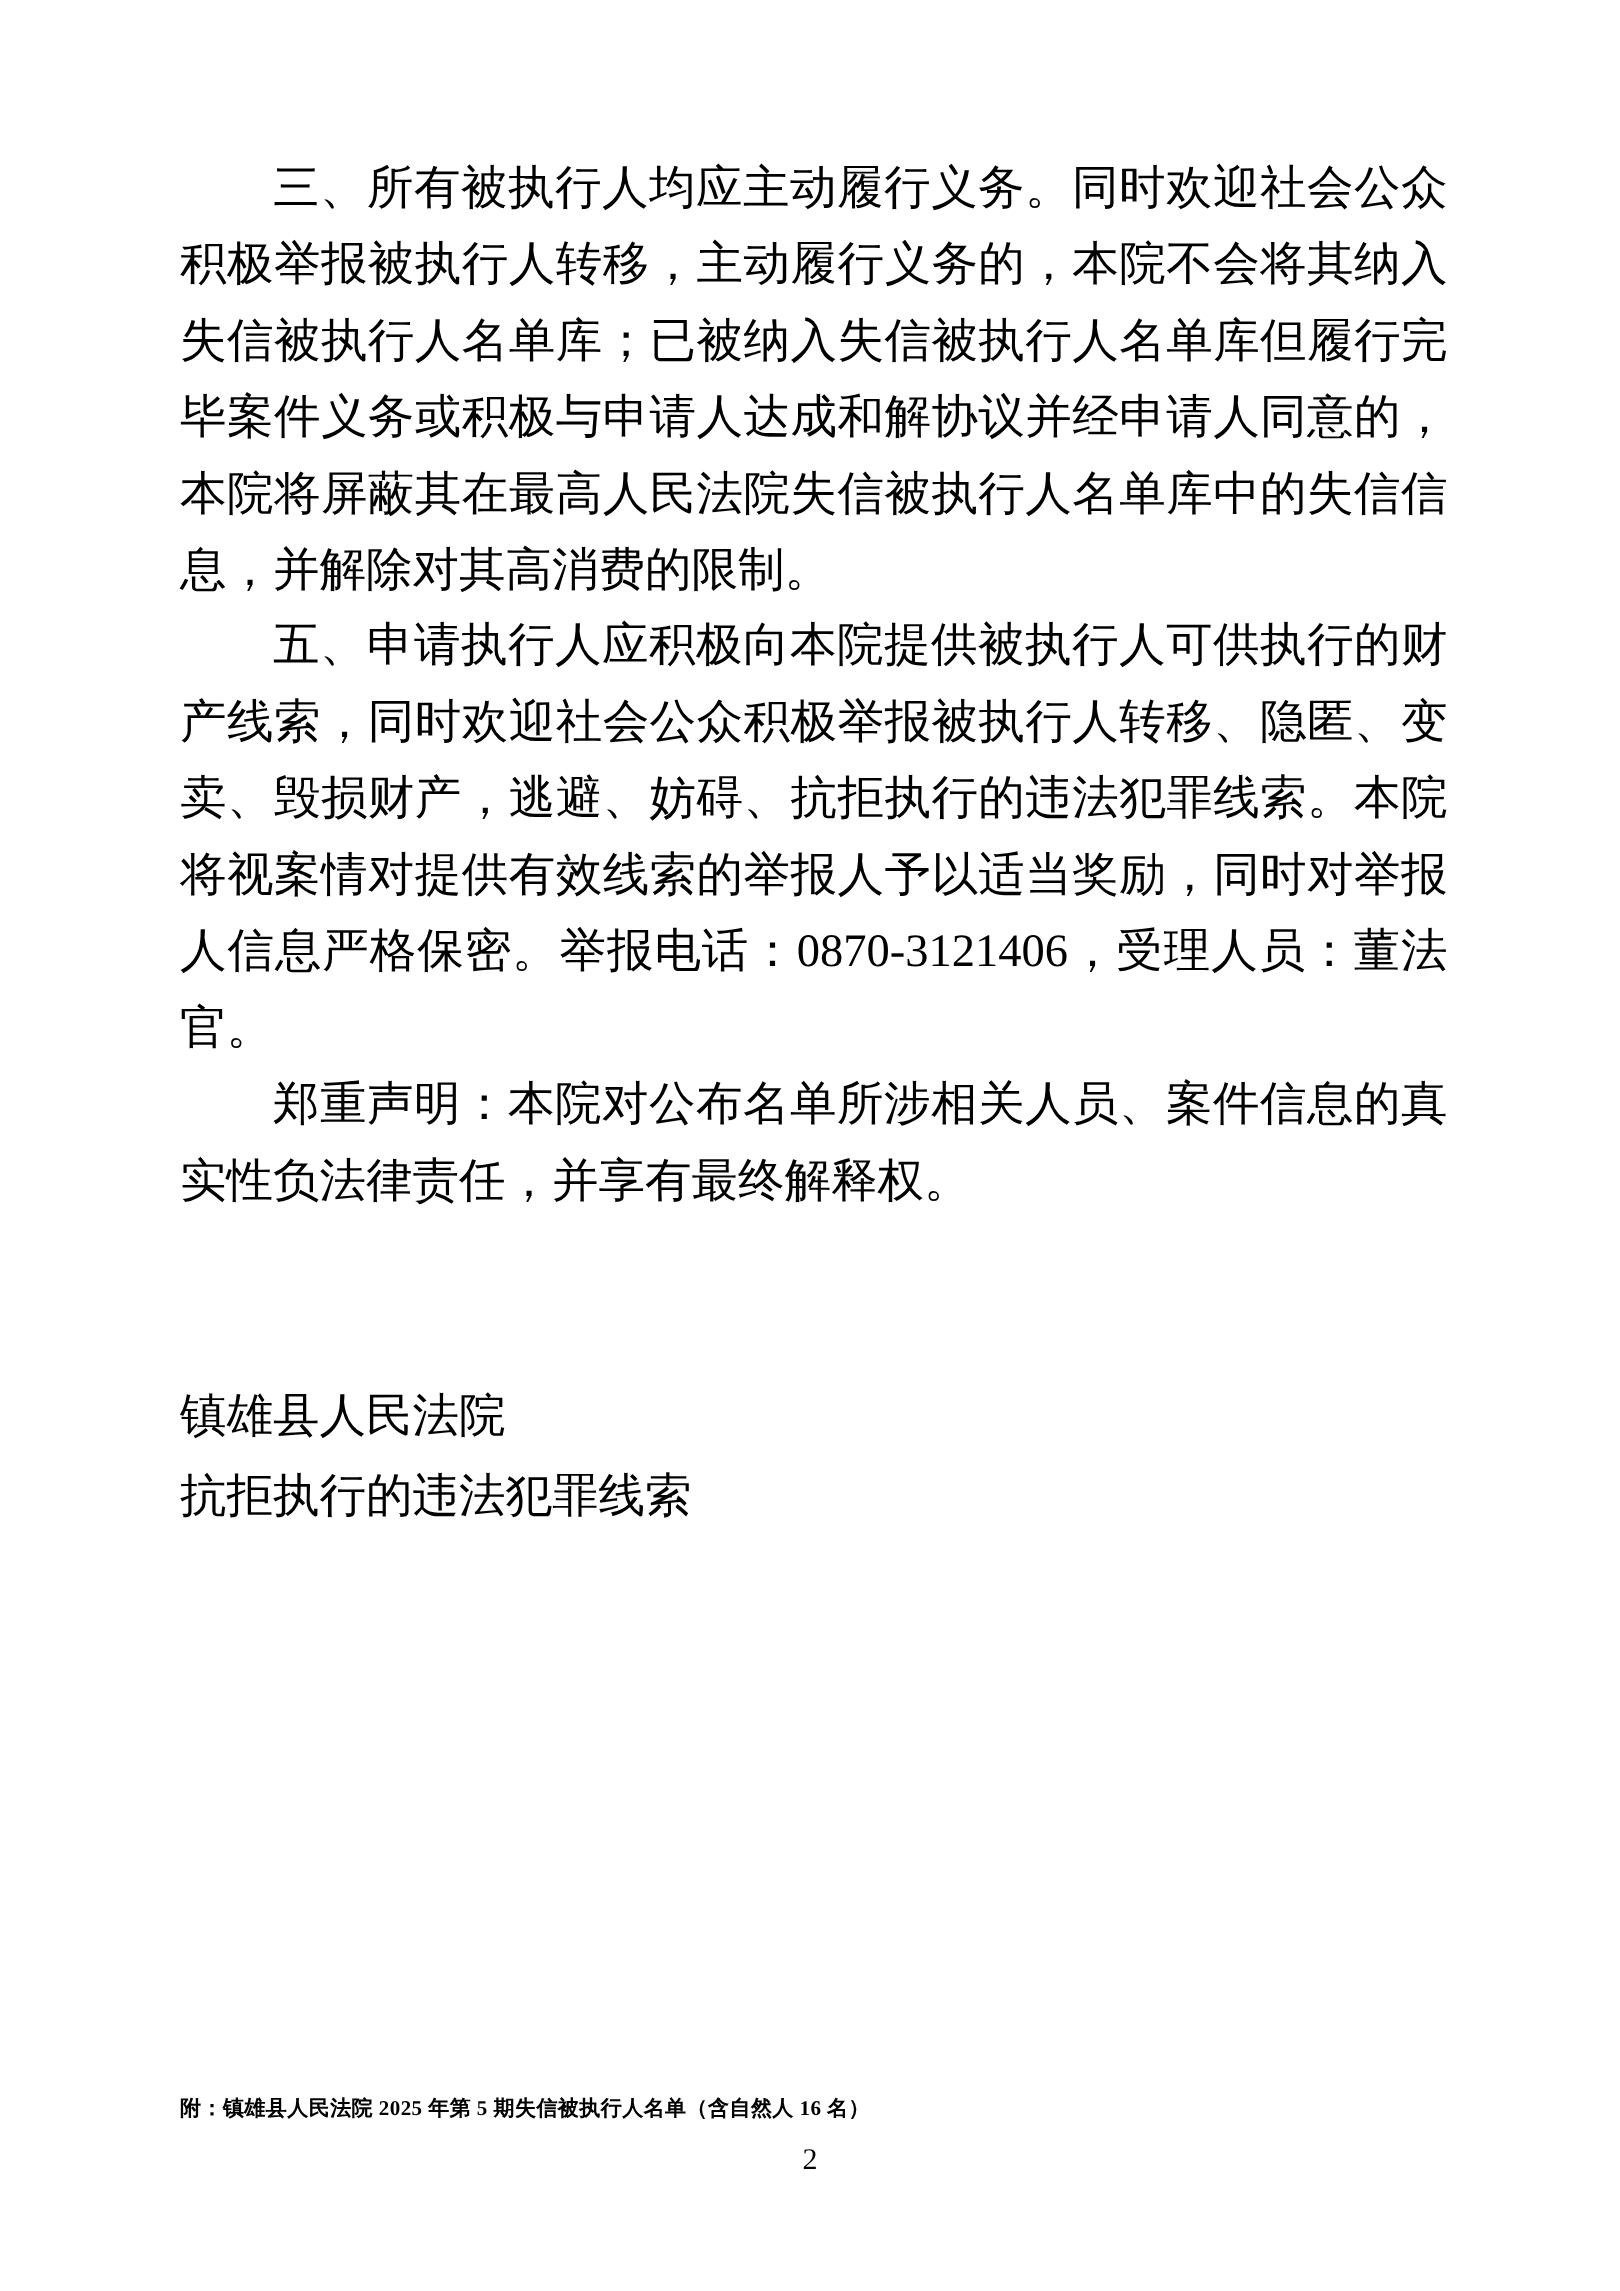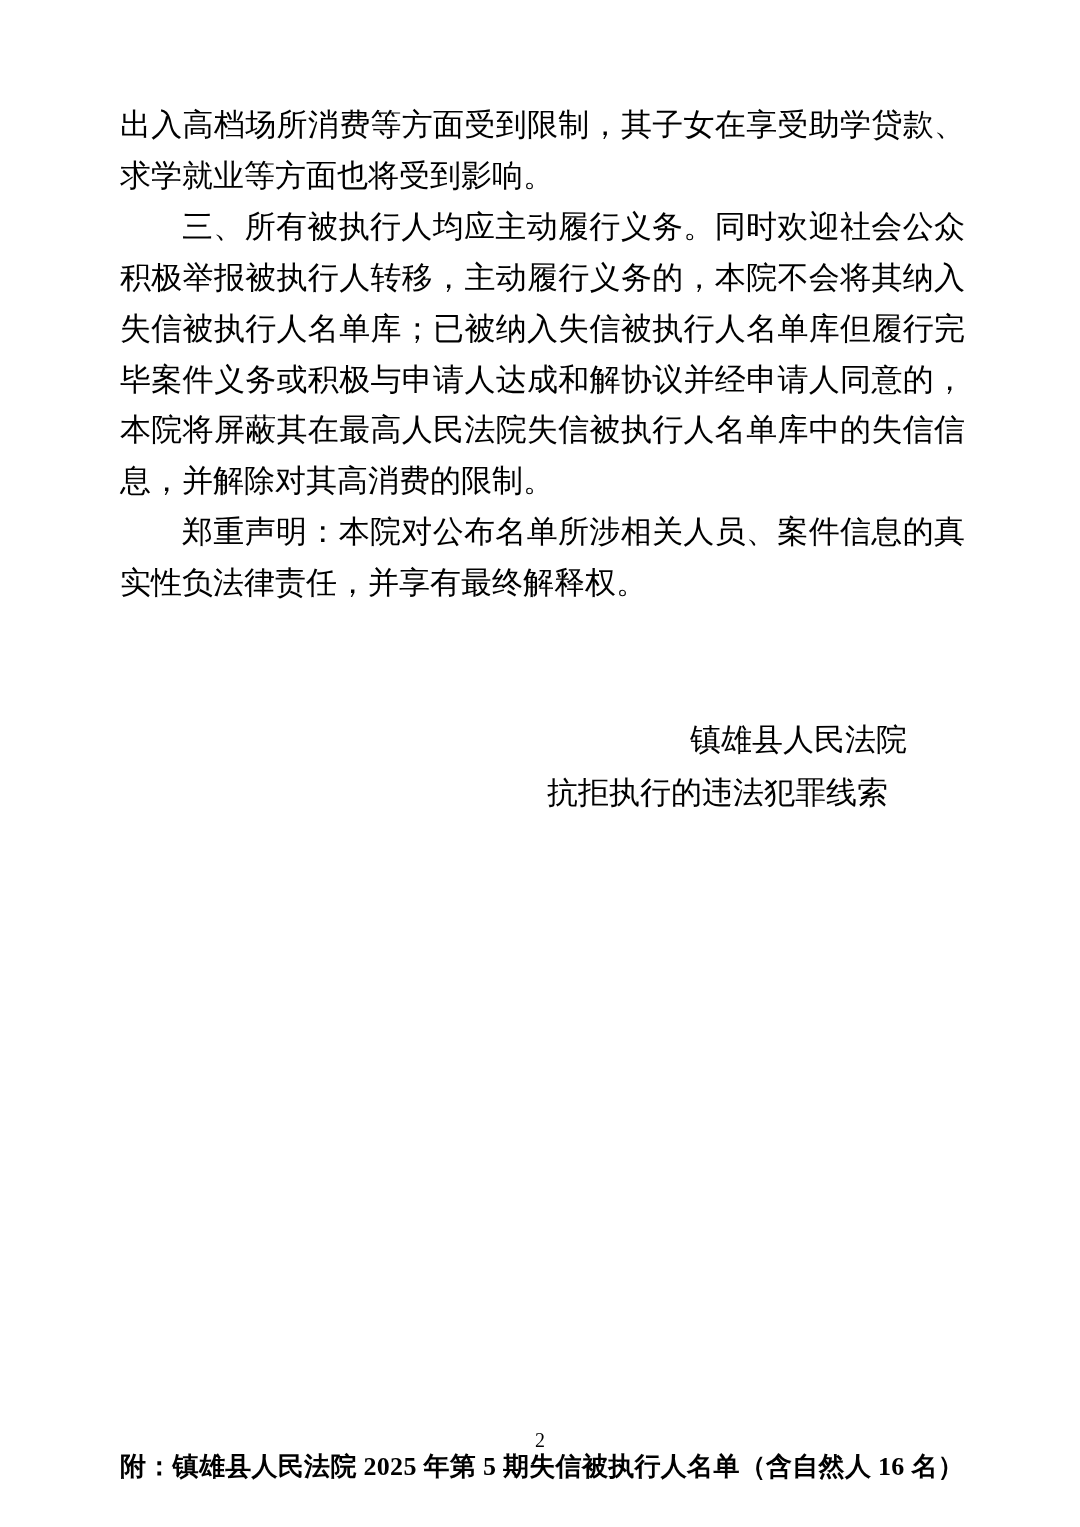--- a/index.html
+++ b/index.html
@@ -31,55 +31,55 @@
     word-break: break-all;
     color: #000000;
   }
   .para.indent {
     text-indent: 2em;
   }
   .signature {
     margin-top: 104px;
     font-size: 31px;
     line-height: 53px;
-    text-align: right;
+    text-align: left;
   }
   .sig-court {
     padding-right: 58px;
   }
   .sig-date {
     padding-right: 77px;
   }
   .attachment {
     position: absolute;
     left: 120px;
-    top: 1454px;
+    top: 1394px;
     width: 845px;
-    font-size: 26px;
+    font-size: 14px;
     font-weight: bold;
     line-height: 26px;
     letter-spacing: 0.3px;
   }
   .page-number {
     position: absolute;
     left: 0;
     top: 1427px;
     width: 100%;
     text-align: center;
     font-size: 20px;
     line-height: 26px;
   }
 </style>
 </head>
 <body>
 
 <div class="page">
   <div class="content">
-    <p class="para">出入高档场所消费等方面受到限制，其子女在享受助学贷款、求学就业等方面也将受到影响。</p>
     <p class="para indent">三、所有被执行人均应主动履行义务。同时欢迎社会公众积极举报被执行人转移，主动履行义务的，本院不会将其纳入失信被执行人名单库；已被纳入失信被执行人名单库但履行完毕案件义务或积极与申请人达成和解协议并经申请人同意的，本院将屏蔽其在最高人民法院失信被执行人名单库中的失信信息，并解除对其高消费的限制。</p>
+    <p class="para indent">五、申请执行人应积极向本院提供被执行人可供执行的财产线索，同时欢迎社会公众积极举报被执行人转移、隐匿、变卖、毁损财产，逃避、妨碍、抗拒执行的违法犯罪线索。本院将视案情对提供有效线索的举报人予以适当奖励，同时对举报人信息严格保密。举报电话：0870-3121406，受理人员：董法官。</p>
     <p class="para indent">郑重声明：本院对公布名单所涉相关人员、案件信息的真实性负法律责任，并享有最终解释权。</p>
 
     <div class="signature">
       <div class="sig-court">镇雄县人民法院</div>
       <div class="sig-date">抗拒执行的违法犯罪线索</div>
     </div>
   </div>
 
   <div class="attachment">附：镇雄县人民法院 2025 年第 5 期失信被执行人名单（含自然人 16 名）</div>
 

